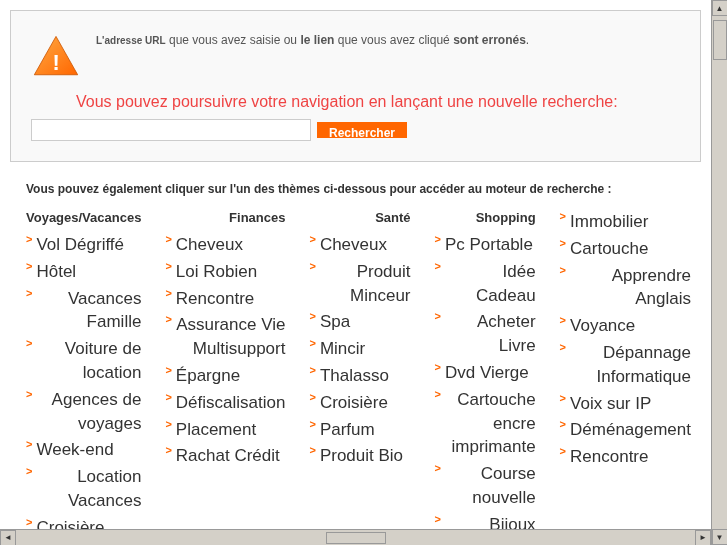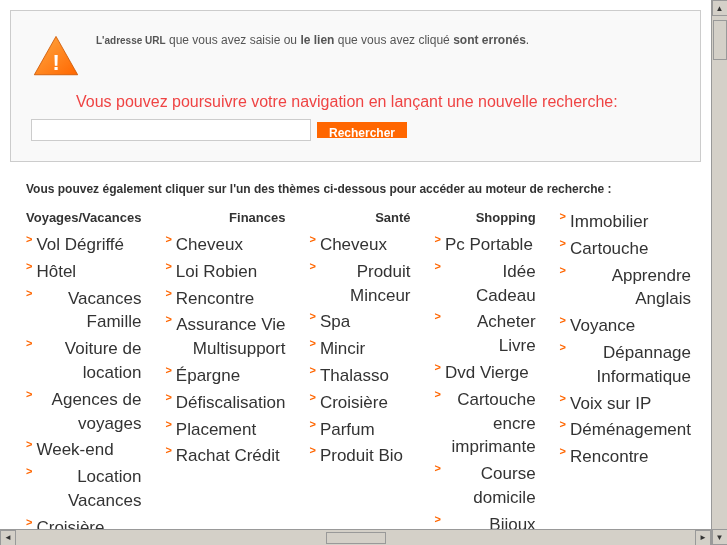--- a/index.html
+++ b/index.html
@@ -394,21 +394,21 @@
             <li>
               <span class="category-arrow">&gt;</span>
               <a class="category-link" href="#">Dvd Vierge</a>
             </li>
             <li>
               <span class="category-arrow">&gt;</span>
               <a class="category-link" href="#">Cartouche encre imprimante</a>
             </li>
             <li>
               <span class="category-arrow">&gt;</span>
-              <a class="category-link" href="#">Course domicile</a>
+              <a class="category-link" href="#">Course nouvelle</a>
             </li>
             <li>
               <span class="category-arrow">&gt;</span>
               <a class="category-link" href="#">Bijoux Fantaisie</a>
             </li>
             <li>
               <span class="category-arrow">&gt;</span>
               <a class="category-link" href="#">Vêtement Femme</a>
             </li>
           </ul>

